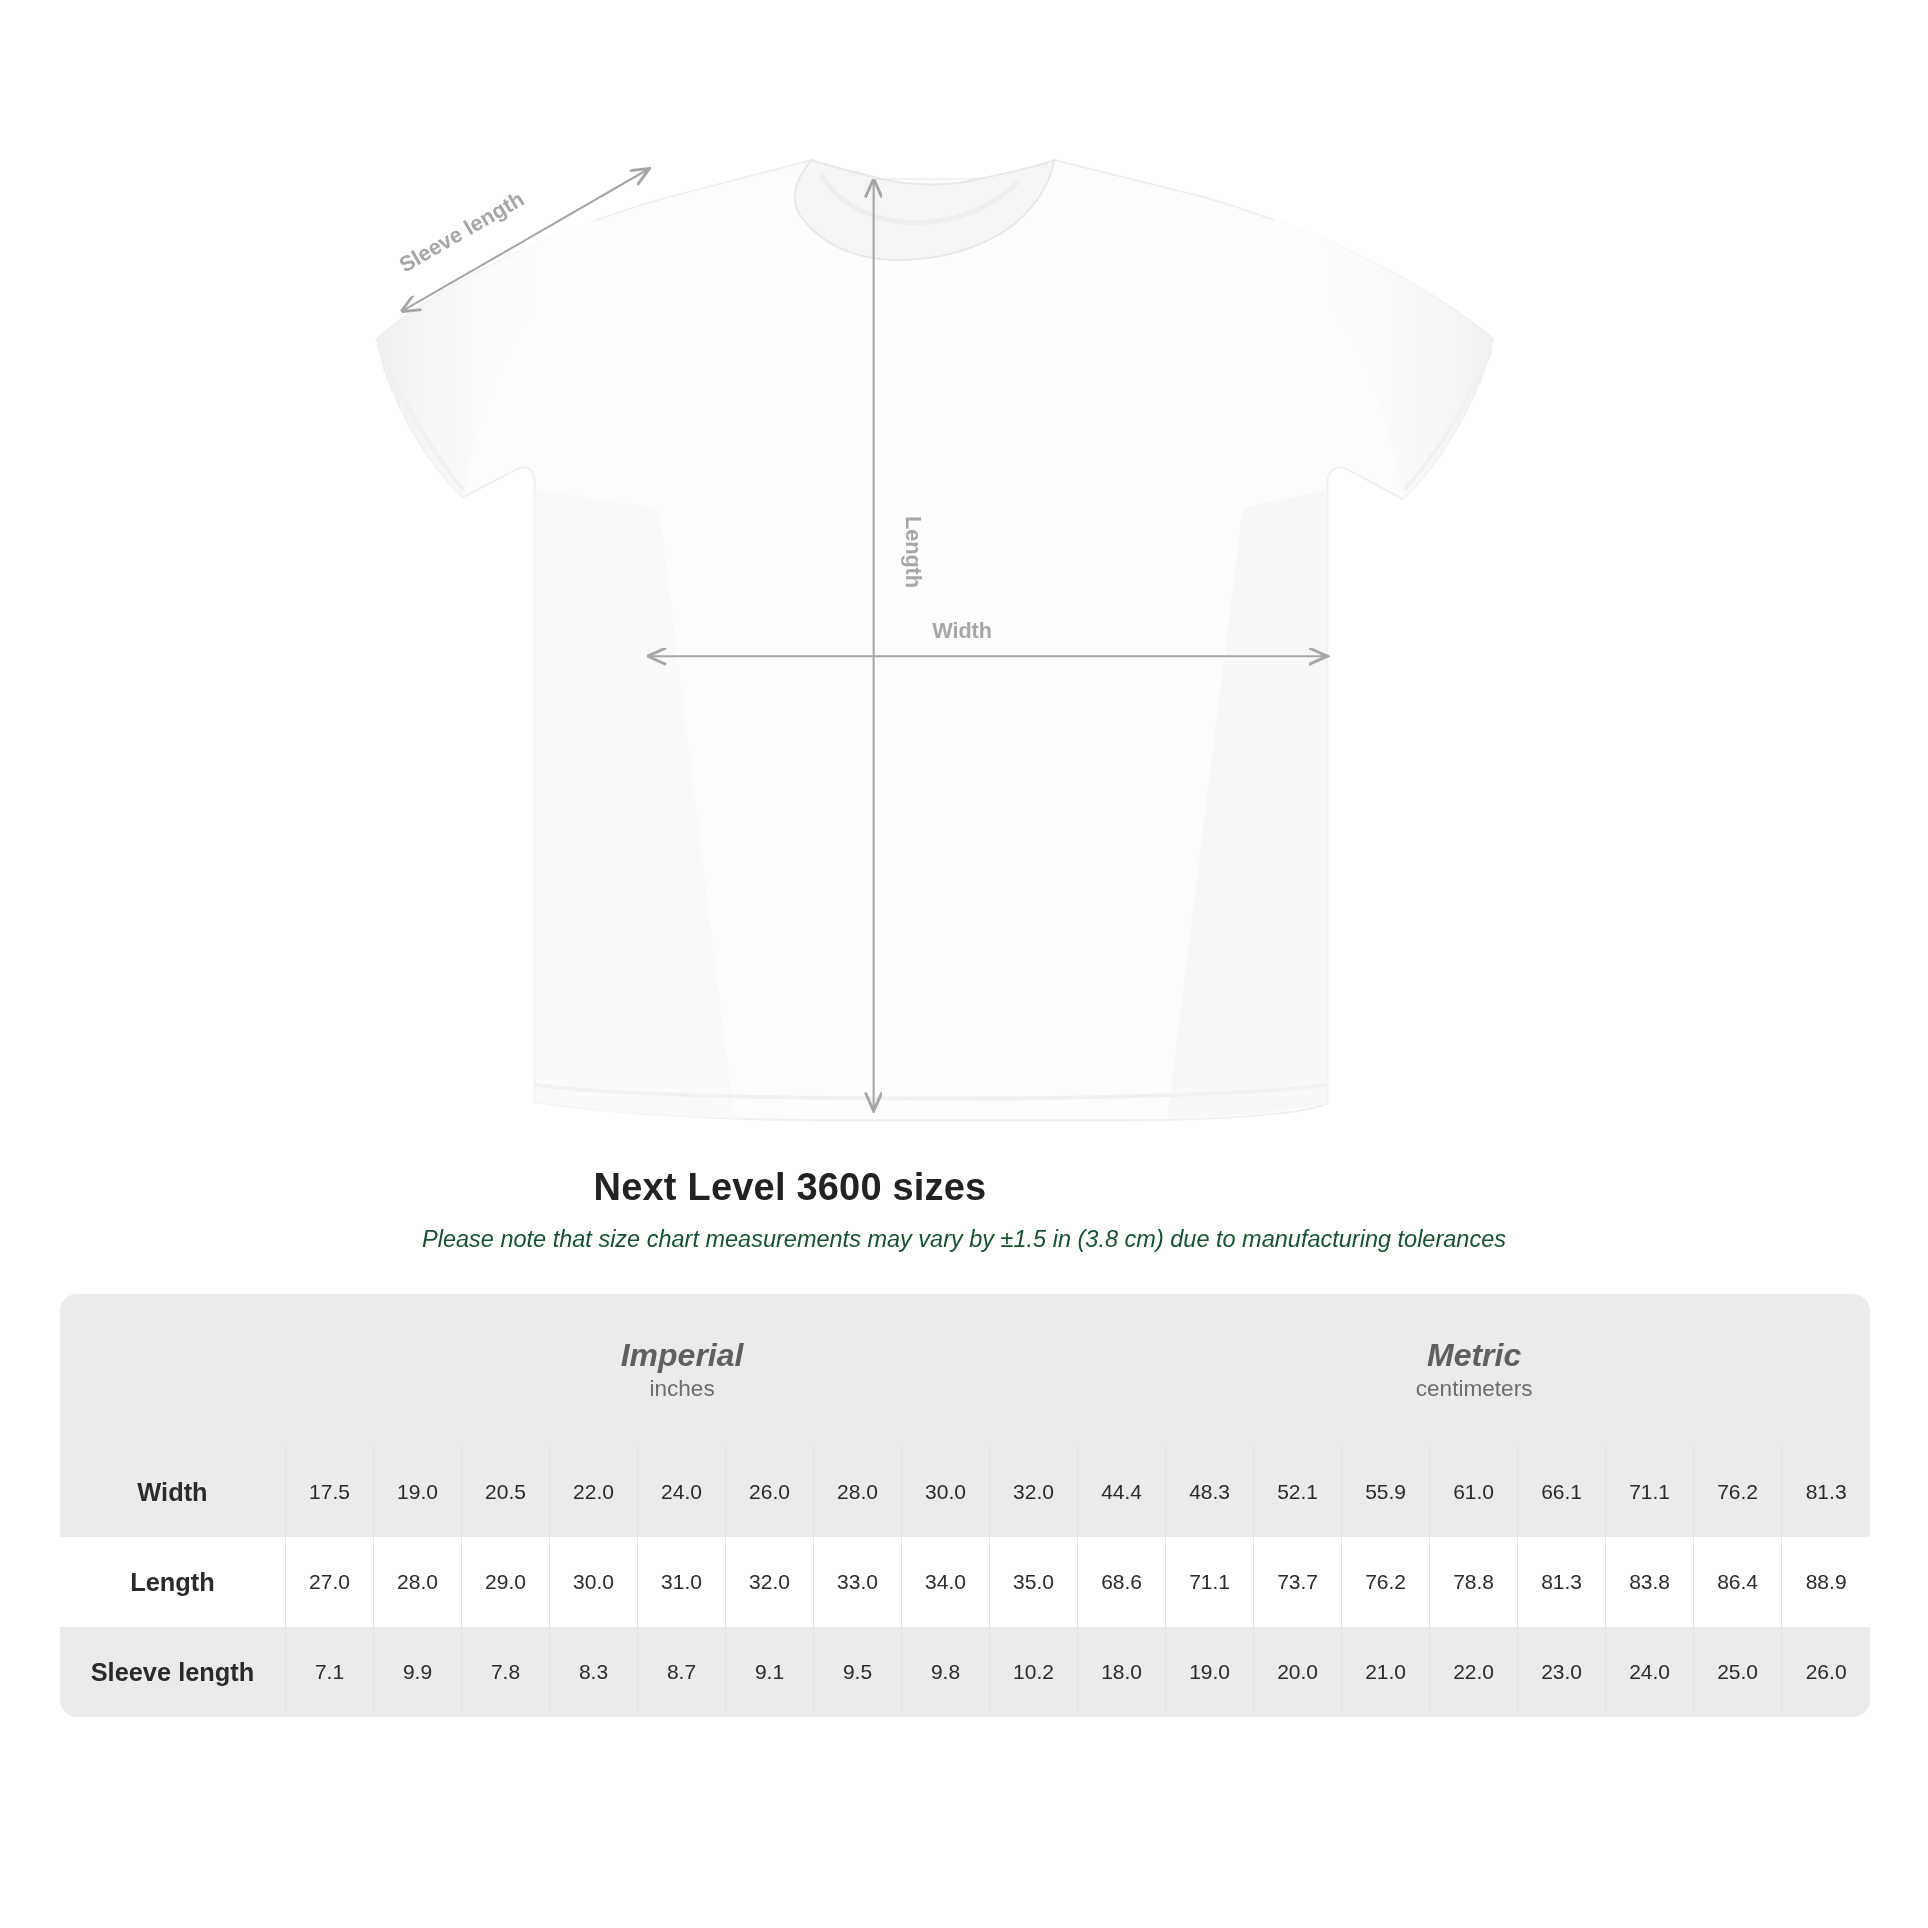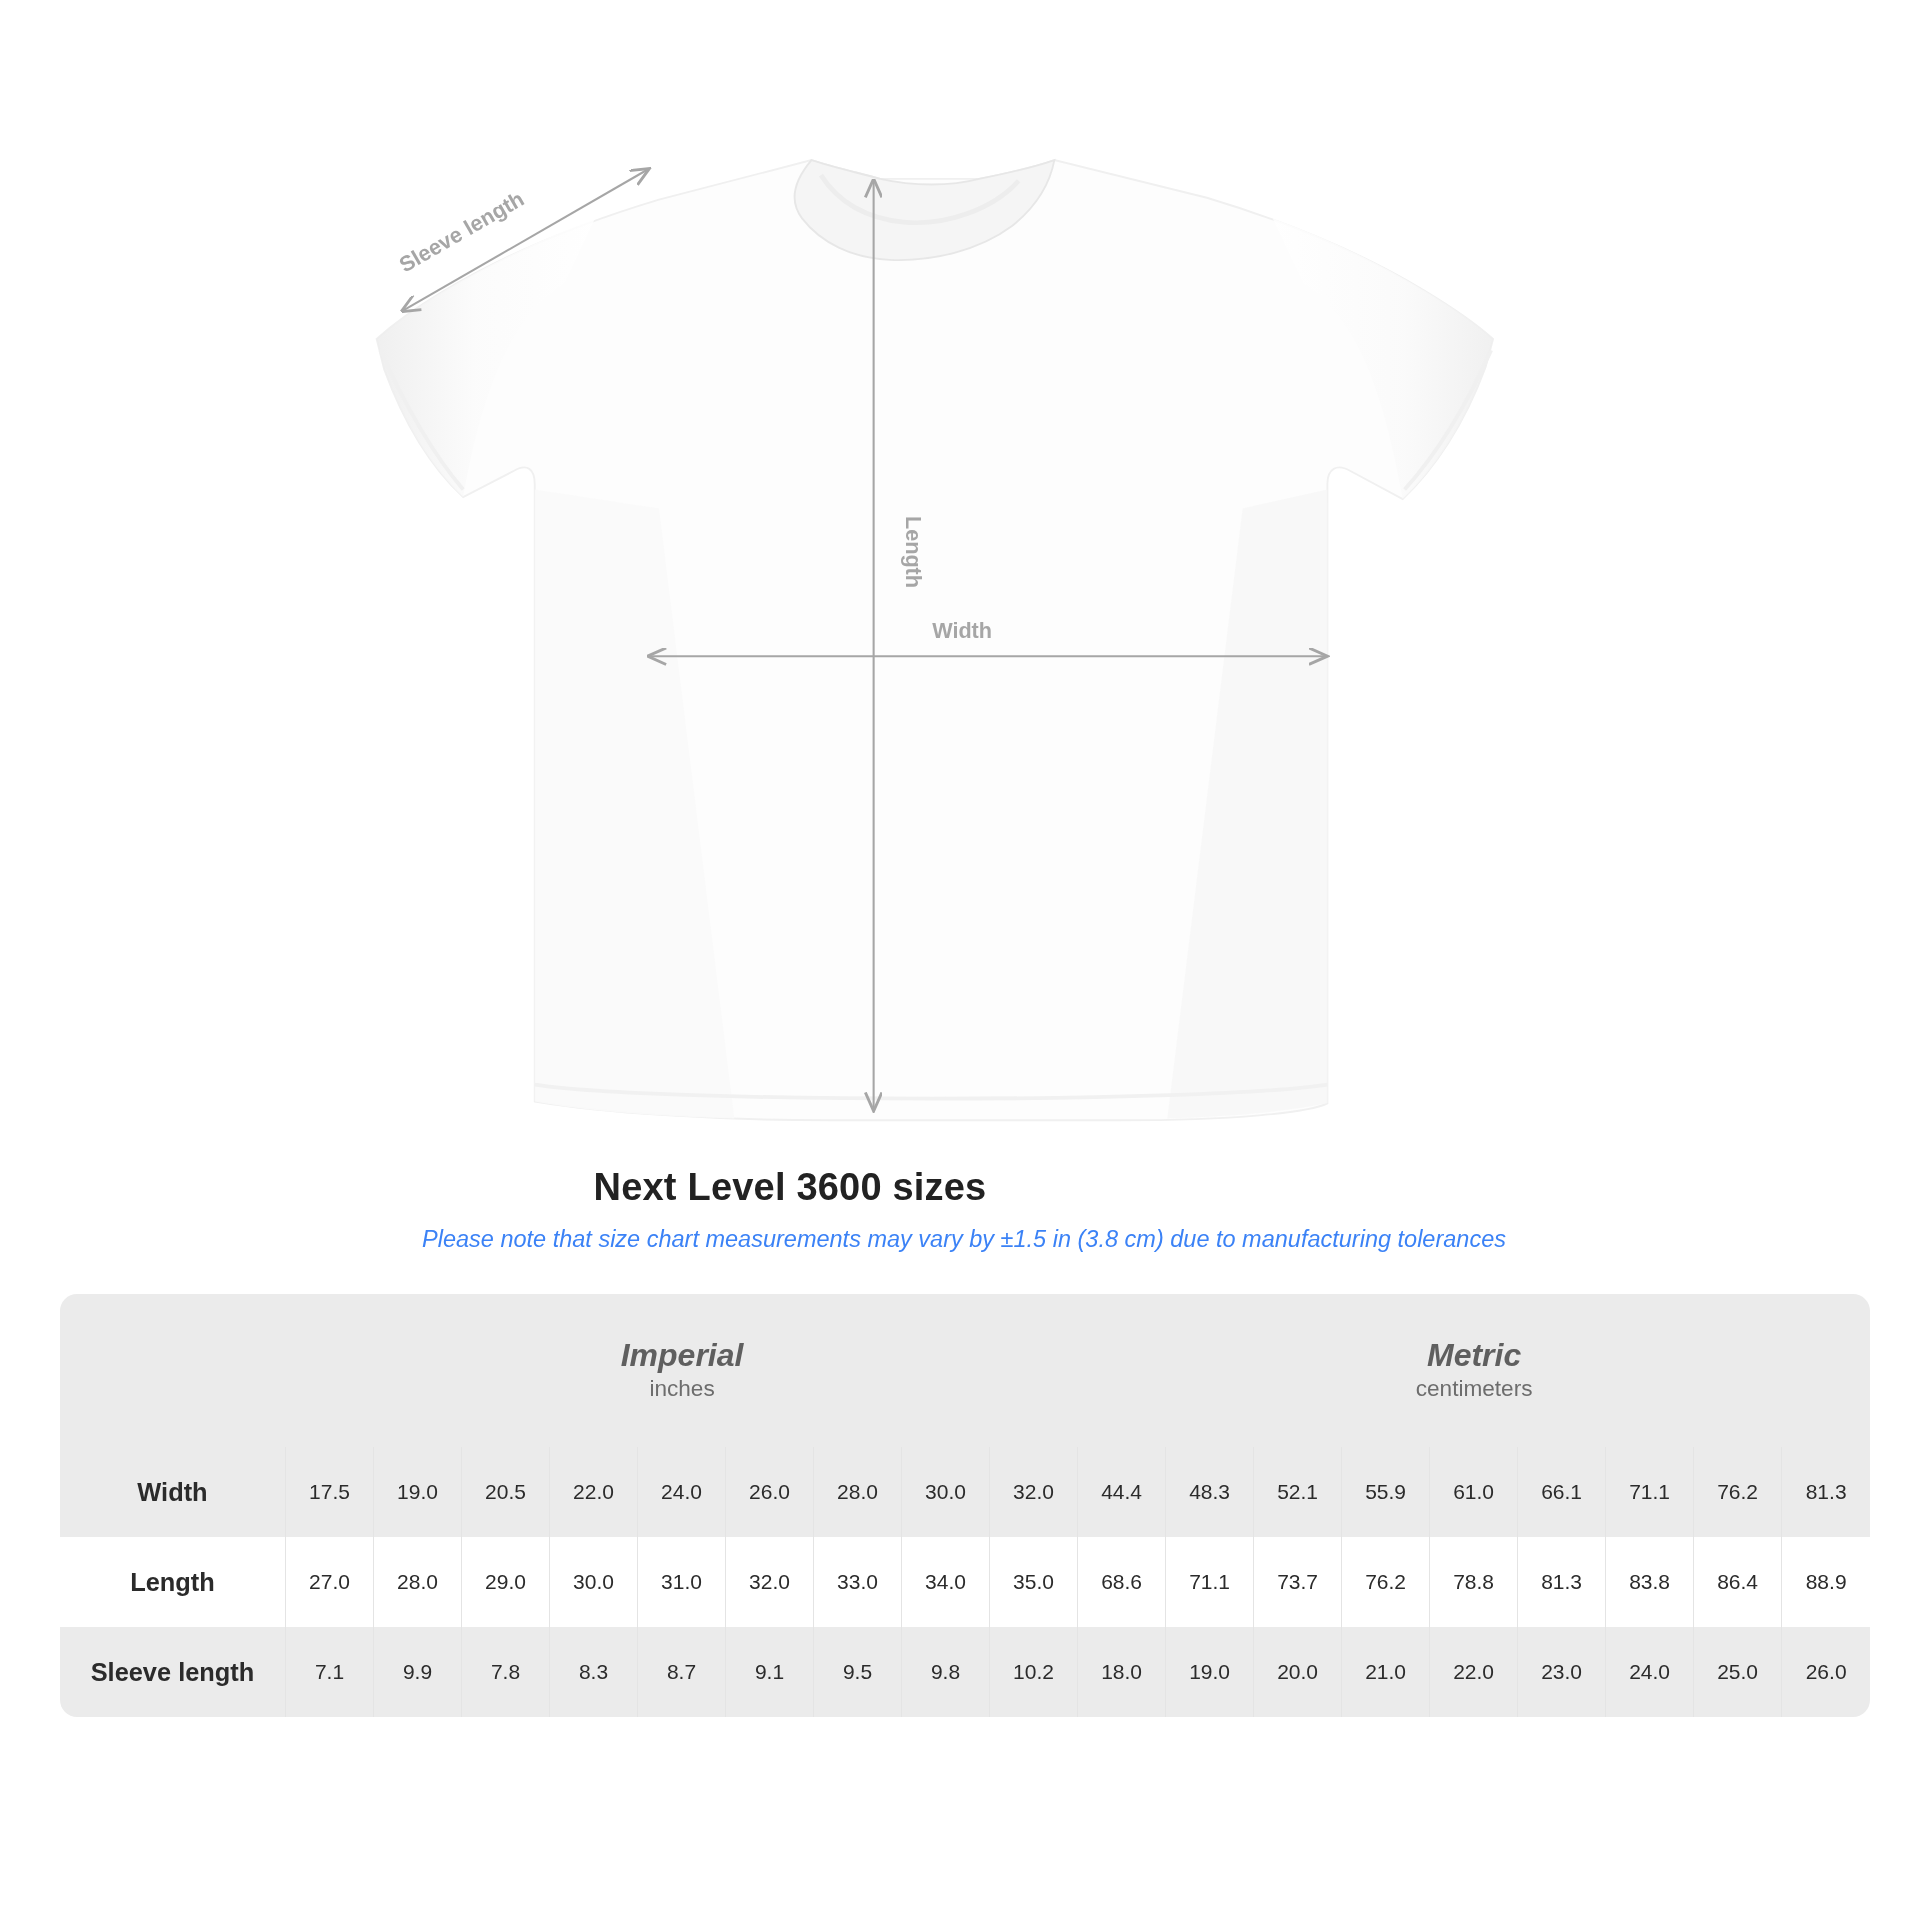--- a/index.html
+++ b/index.html
@@ -43,21 +43,21 @@
     letter-spacing: 0.2px;
   }
   #chart-note {
     position: absolute;
     left: 0;
     top: 1226px;
     width: 1928px;
     text-align: center;
     font-size: 23.5px;
     font-style: italic;
-    color: #3b82f6;
+    color: #14532d;
   }
 
   
   #size-table-wrap {
     position: absolute;
     left: 60px;
     top: 1294px;
     width: 1808px;
   }
   table.size-table {

